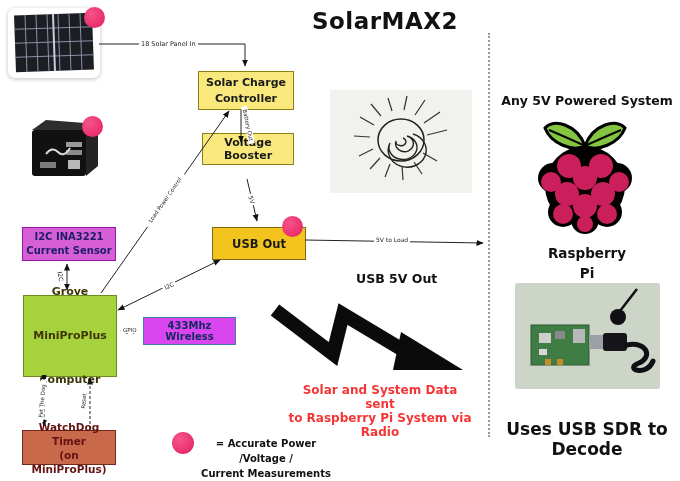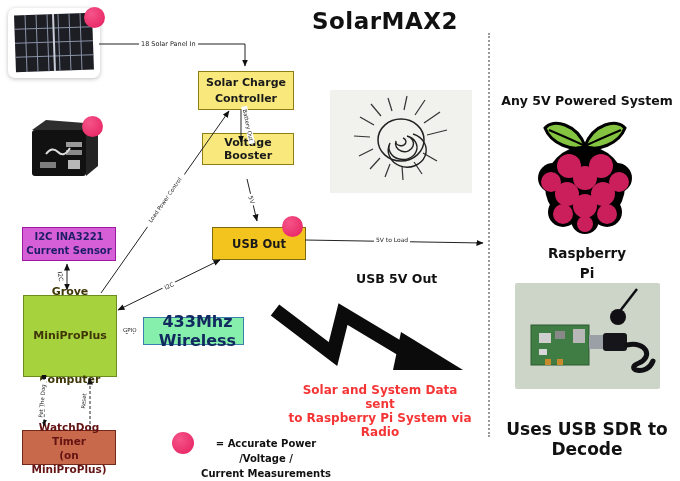--- a/index.html
+++ b/index.html
@@ -14,22 +14,22 @@
         justify-content:center;align-items:center;text-align:center;font-weight:bold;
         color:#1a1a1a;z-index:1;}
   .yellow{background:#f9e97d;border-color:#8f7d16;justify-content:center;}
   .ctrl{left:198px;top:71px;width:94px;height:37px;font-size:11px;line-height:16px;}
   .boost{left:202px;top:133px;width:90px;height:30px;font-size:11px;}
   .usb{left:212px;top:227px;width:92px;height:31px;background:#f4c41e;border-color:#7e6a10;font-size:11.5px;}
   .ina{left:22px;top:227px;width:92px;height:32px;background:#d65fd8;border-color:#9c18a0;
        color:#1d1d66;font-size:10px;line-height:14px;}
   .grove{left:23px;top:295px;width:92px;height:80px;background:#a6d23d;border-color:#6c8c1c;
        color:#3f3607;font-size:11px;line-height:16px;gap:28px;}
-  .wifi{left:143px;top:317px;width:91px;height:26px;background:#86efac;border-color:#3a7fae;
-       color:#132a60;font-size:16px;padding-left:8px;}
+  .wifi{left:143px;top:317px;width:91px;height:26px;background:#d946ef;border-color:#3a7fae;
+       color:#132a60;font-size:10px;}
   .wdt{left:22px;top:430px;width:92px;height:33px;background:#c8694b;border-color:#71291c;
        color:#641212;font-size:10.5px;line-height:14px;}
 
   
   .dot{position:absolute;width:21px;height:21px;border-radius:50%;z-index:5;
        background:radial-gradient(circle at 35% 32%, #f5548a, #e51e5e);}
 
   
   .photo-card{position:absolute;left:8px;top:8px;width:92px;height:70px;background:#fff;
        border-radius:7px;box-shadow:0 1px 4px rgba(0,0,0,.25);z-index:1;}

